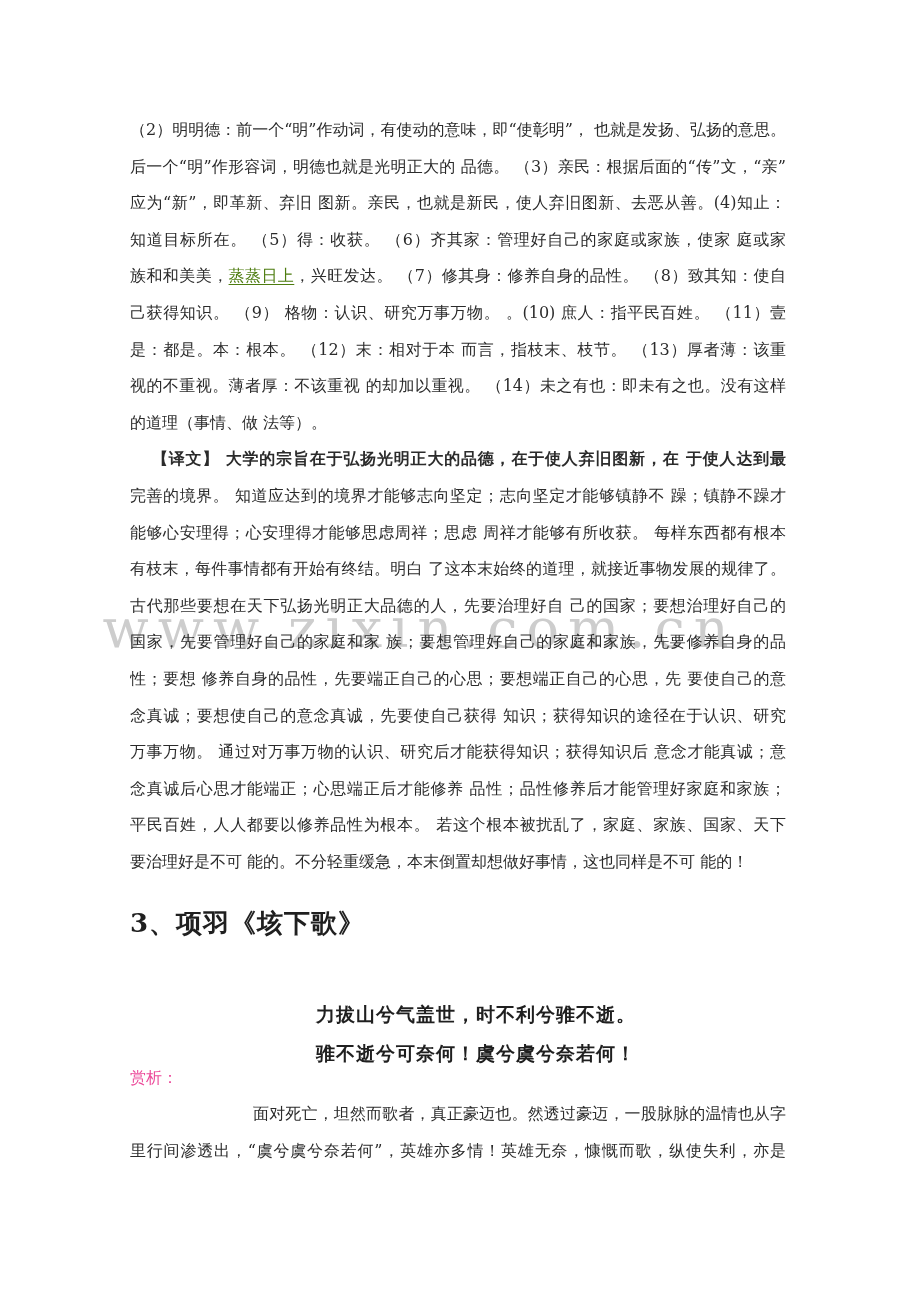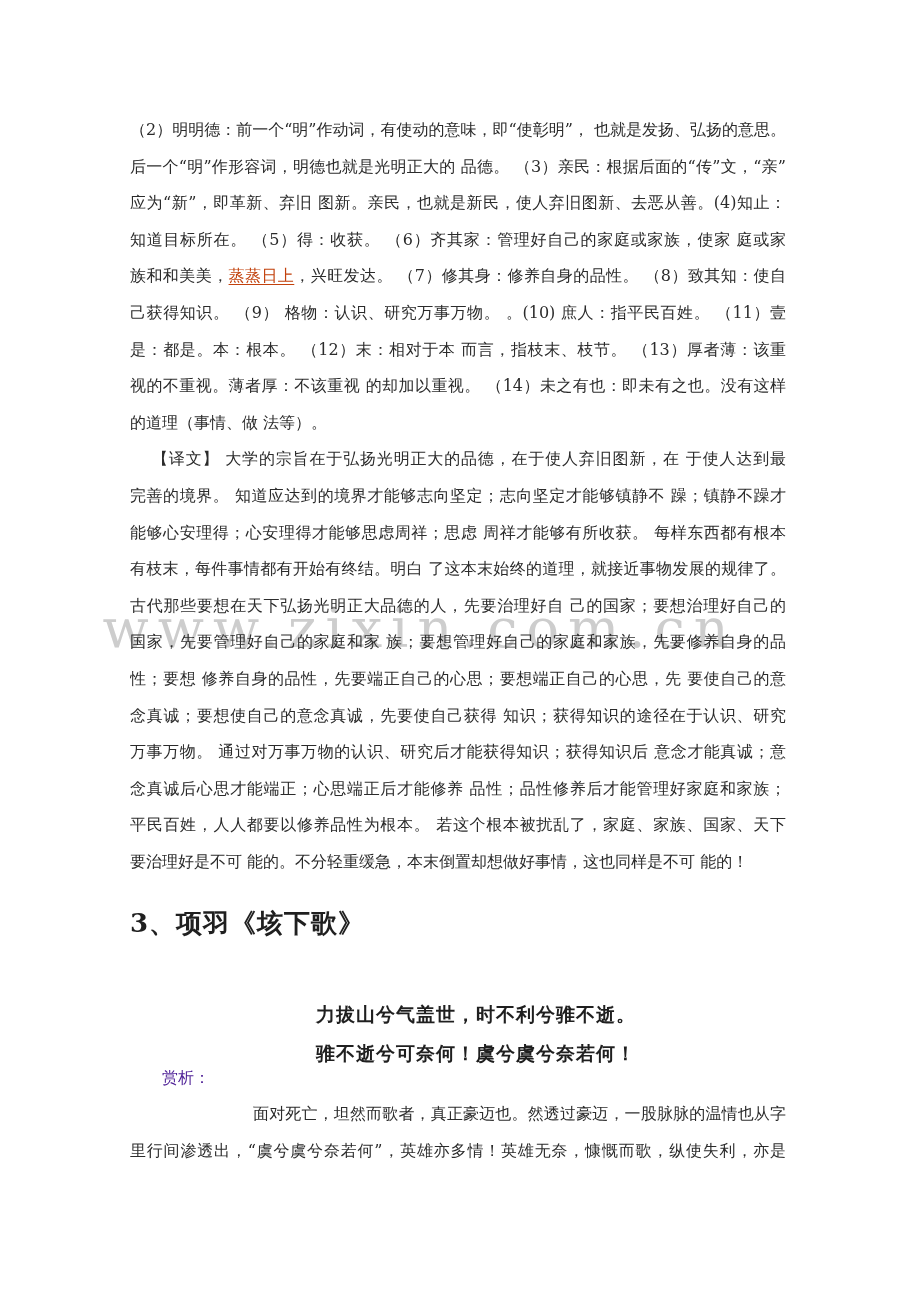--- a/index.html
+++ b/index.html
@@ -36,23 +36,23 @@
     font-size: 16px;
     line-height: 36.6px;
     height: 36.6px;
     color: #2b2b2b;
     text-align: justify;
     text-align-last: justify;
     overflow: hidden;
     white-space: pre-wrap;
   }
   .line.no-stretch { text-align: left; text-align-last: auto; }
-  .line.indent { text-indent: 22px; }
+  .line.indent { text-indent: 22px; font-weight: bold; }
   .line.first { text-indent: 123px; }
-  .link { color:#c2410c; text-decoration: underline; text-underline-offset: 3px; cursor: pointer; }
+  .link { color:#4d7c0f; text-decoration: underline; text-underline-offset: 3px; cursor: pointer; }
   .heading {
     position: absolute;
     left: 130px;
     top: 906px;
     z-index: 1;
     font-size: 26px;
     font-weight: bold;
     color: #1f1f1f;
     letter-spacing: 1px;
   }
@@ -72,22 +72,21 @@
     color: #1f1f1f;
     letter-spacing: 1px;
   }
   .analysis-label {
     position: absolute;
     left: 130px;
     top: 1060px;
     z-index: 1;
     font-size: 16px;
     line-height: 36.6px;
-    color: #4c1d95;
-    margin-left: 32px;
+    color: #ec4899;
   }
   .analysis {
     position: absolute;
     left: 130px;
     top: 1096px;
     width: 656px;
     z-index: 1;
   }
 </style>
 </head>

